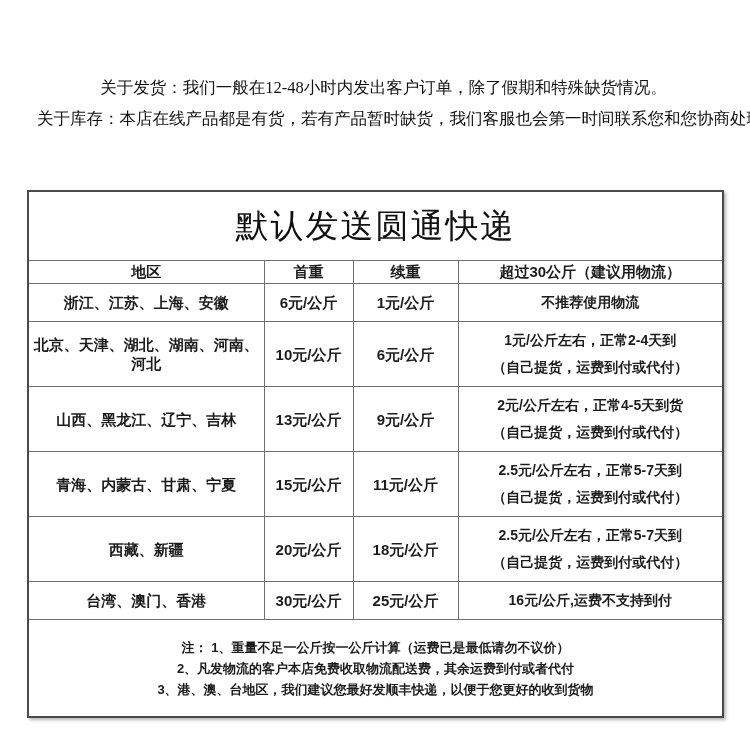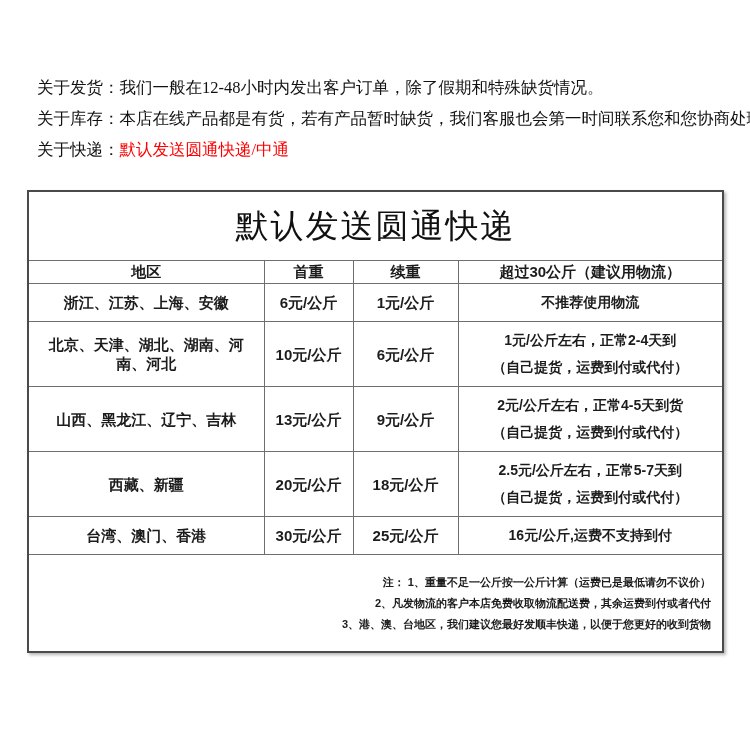--- a/index.html
+++ b/index.html
@@ -10,75 +10,72 @@
     font-family:"Liberation Sans", sans-serif;
     overflow:hidden;
   }
 
   
   .notices {
     position:absolute; left:37px; top:72px; right:20px;
     font-family:"Liberation Serif", serif;
     font-size:16.5px; color:#111111;
   }
-  .notice-line { line-height:31px; white-space:nowrap; }
+  .notice-line { line-height:31px; white-space:nowrap;text-align:center; }
   .notice-label { color:#111111; }
   .notice-highlight { color:#fe0000; }
 
   
   table.shipping {
     position:absolute; left:27px; top:190px;
     width:695px;
     border-collapse:collapse;
     table-layout:fixed;
     background:#ffffff;
     border:2px solid #4a4a4a;
     box-shadow:2px 2px 3px #b5b5b5;
     color:#1c1c1c;
   }
   table.shipping td, table.shipping th {
     border:1px solid #6e6e6e;
     text-align:center;
     vertical-align:middle;
-    padding:1px 11px;
+    padding:1px 3px;
     overflow:hidden;
   }
   .title-cell {
     height:66px;
     font-family:"Liberation Serif", serif;
     font-weight:400;
     font-size:33px;
     letter-spacing:2px;
     color:#111111;
   }
   .head-row th { height:20px; font-size:15px; font-weight:bold; }
   .cell { font-size:15px; font-weight:bold; line-height:19px;margin-top:28px; }
   .over30 { font-size:14px; font-weight:bold; line-height:19px; }
   .over30 div { margin:8px; }
   tr.h-sm  td { height:20px; }
   tr.h-md  td { height:40px; }
   tr.h-md2 td { height:42px; }
   .notes-cell { height:94px; }
   .notes-cell .note-line {
-    font-size:11px; font-weight:bold; line-height:21px;
-    text-align:right; color:#1c1c1c;
+    font-size:13px; font-weight:bold; line-height:21px;
+    text-align:center; color:#1c1c1c;
   }
 </style>
 </head>
 <body>
 
 <div class="notices">
   <div class="notice-line">
     <span class="notice-label">关于发货：</span><span>我们一般在12-48小时内发出客户订单，除了假期和特殊缺货情况。</span><span class="notice-highlight"></span>
   </div>
   <div class="notice-line">
     <span class="notice-label">关于库存：</span><span>本店在线产品都是有货，若有产品暂时缺货，我们客服也会第一时间联系您和您协商处理。</span><span class="notice-highlight"></span>
-  </div>
-  <div class="notice-line">
-    <span class="notice-label">关于快递：</span><span></span><span class="notice-highlight">默认发送圆通快递/中通</span>
   </div>
 </div>
 
 <table class="shipping">
   <colgroup>
     <col style="width:236px">
       <col style="width:89px">
       <col style="width:105px">
       <col style="width:265px">
   </colgroup>
@@ -114,20 +111,29 @@
     <tr class="h-md">
       <td class="cell">山西、黑龙江、辽宁、吉林</td>
       <td class="cell">13元/公斤</td>
       <td class="cell">9元/公斤</td>
       <td class="over30">
           <div>2元/公斤左右，正常4-5天到货</div>
           <div>（自己提货，运费到付或代付）</div>
         </td>
     </tr>
     <tr class="h-md">
+      <td class="cell">青海、内蒙古、甘肃、宁夏</td>
+      <td class="cell">15元/公斤</td>
+      <td class="cell">11元/公斤</td>
+      <td class="over30">
+          <div>2.5元/公斤左右，正常5-7天到</div>
+          <div>（自己提货，运费到付或代付）</div>
+        </td>
+    </tr>
+    <tr class="h-md">
       <td class="cell">西藏、新疆</td>
       <td class="cell">20元/公斤</td>
       <td class="cell">18元/公斤</td>
       <td class="over30">
           <div>2.5元/公斤左右，正常5-7天到</div>
           <div>（自己提货，运费到付或代付）</div>
         </td>
     </tr>
     <tr class="h-sm">
       <td class="cell">台湾、澳门、香港</td>

